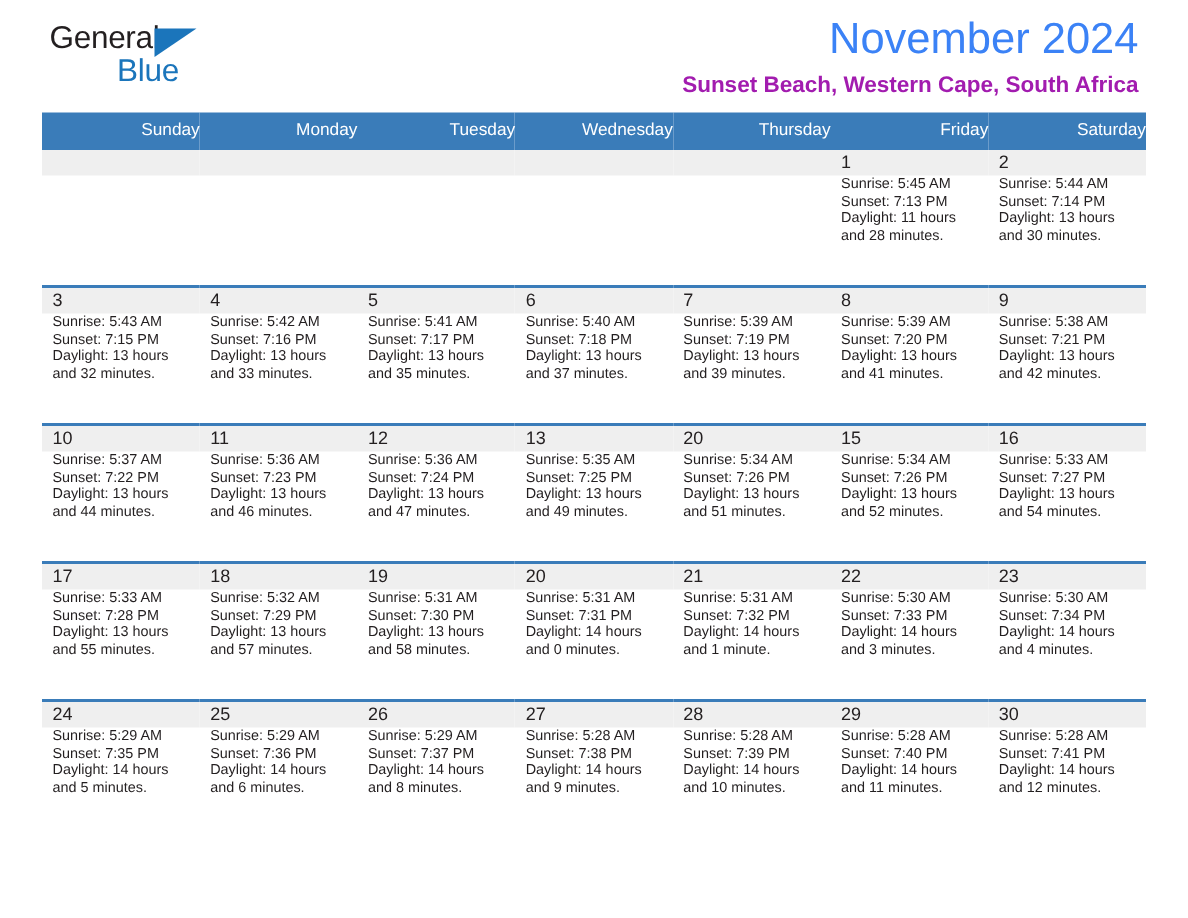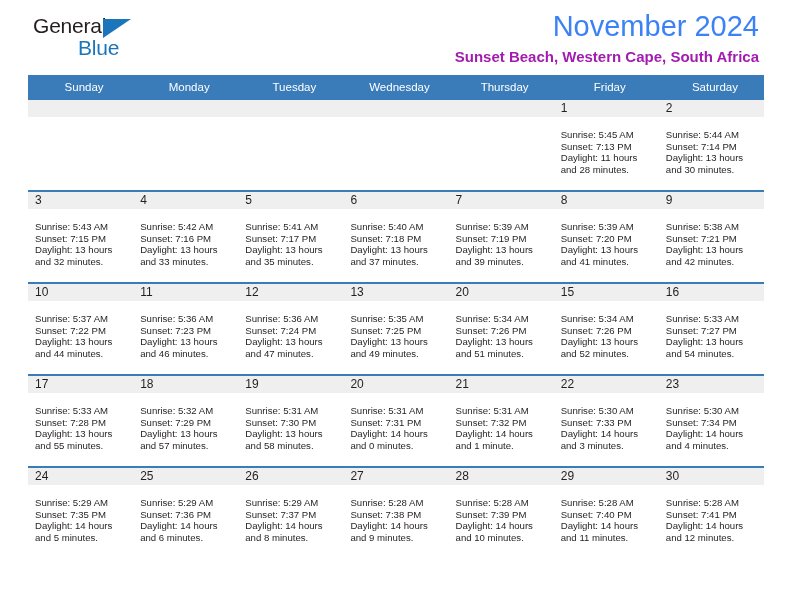--- a/index.html
+++ b/index.html
@@ -91,21 +91,21 @@
   .calendar {
     width: 736px;
     border-collapse: collapse;
     table-layout: fixed;
   }
   .calendar th {
     background: #3a7cb9;
     color: #ffffff;
     font-size: 11.5px;
     font-weight: normal;
-    text-align: center;
+    text-align: right;
     padding: 6px 0 6px 7px;
     height: 11px;
     line-height: 13px;
   }
   .calendar td {
     vertical-align: top;
     padding: 0;
     border-top: 2px solid #3a7cb9;
     height: 90px;
   }
@@ -121,21 +121,21 @@
     height: 17px;
     line-height: 17px;
     padding-left: 7px;
     font-size: 12px;
     color: #231f20;
   }
   .daybox.empty .daynum-band {
     background: #efefef;
   }
   .dayinfo {
-    padding: 12px 8px 0 7px;
+    padding: 0 8px 0 7px;
     font-size: 9.6px;
     line-height: 11.6px;
     color: #231f20;
   }
   .dayinfo div {
     white-space: nowrap;
   }
   .dayinfo .wrapline {
     white-space: normal;
   }

